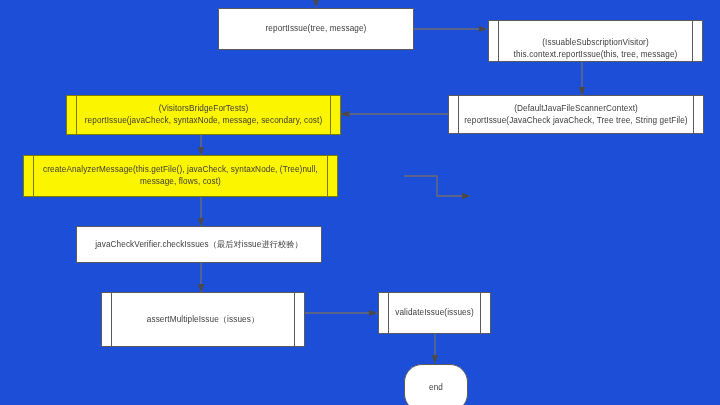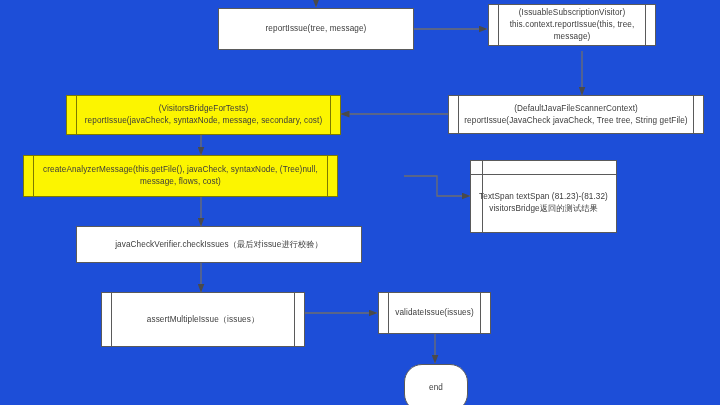--- a/index.html
+++ b/index.html
@@ -114,45 +114,41 @@
       <path d="M305,313 L377,313" marker-end="url(#arrow)"></path>
 
       <path d="M435,334 L435,363" marker-end="url(#arrow)"></path>
     </g>
   </svg>
 
   <div class="node" style="left:218px; top:8px; width:196px; height:42px;">
     <span class="txt">reportIssue(tree, message)</span>
   </div>
 
-  <div class="node pp" style="left:488px; top:4px; width:168px; height:42px;">
+  <div class="node pp" style="left:488px; top:20px; width:215px; height:42px;align-items:flex-end;">
     <span class="txt">(IssuableSubscriptionVisitor)
 this.context.reportIssue(this, tree, message)</span>
   </div>
 
   <div class="node pp" style="left:448px; top:95px; width:256px; height:39px;">
     <span class="txt">(DefaultJavaFileScannerContext)
 reportIssue(JavaCheck javaCheck, Tree tree, String getFile)</span>
   </div>
 
   <div class="node pp yellow" style="left:66px; top:95px; width:275px; height:40px;">
     <span class="txt">(VisitorsBridgeForTests)
 reportIssue(javaCheck, syntaxNode, message,  secondary, cost)</span>
   </div>
 
   <div class="node pp yellow" style="left:23px; top:155px; width:315px; height:42px;">
     <span class="txt">createAnalyzerMessage(this.getFile(), javaCheck, syntaxNode, (Tree)null, message, flows, cost)</span>
   </div>
 
-  <div class="node store" style="left:470px; top:160px; width:147px; height:73px;">
-    <span class="txt">TextSpan textSpan (81.23)-(81.32)
-visitorsBridge返回的测试结果</span>
-  </div>
 
-  <div class="node" style="left:76px; top:226px; width:286px; height:37px;">
+  <div class="node" style="left:76px; top:226px; width:246px; height:37px;">
     <span class="txt">javaCheckVerifier.checkIssues（最后对issue进行校验）</span>
   </div>
 
   <div class="node pp" style="left:101px; top:292px; width:204px; height:55px;">
     <span class="txt">assertMultipleIssue（issues）</span>
   </div>
 
   <div class="node pp" style="left:378px; top:292px; width:113px; height:42px;">
     <span class="txt">validateIssue(issues)</span>
   </div>

